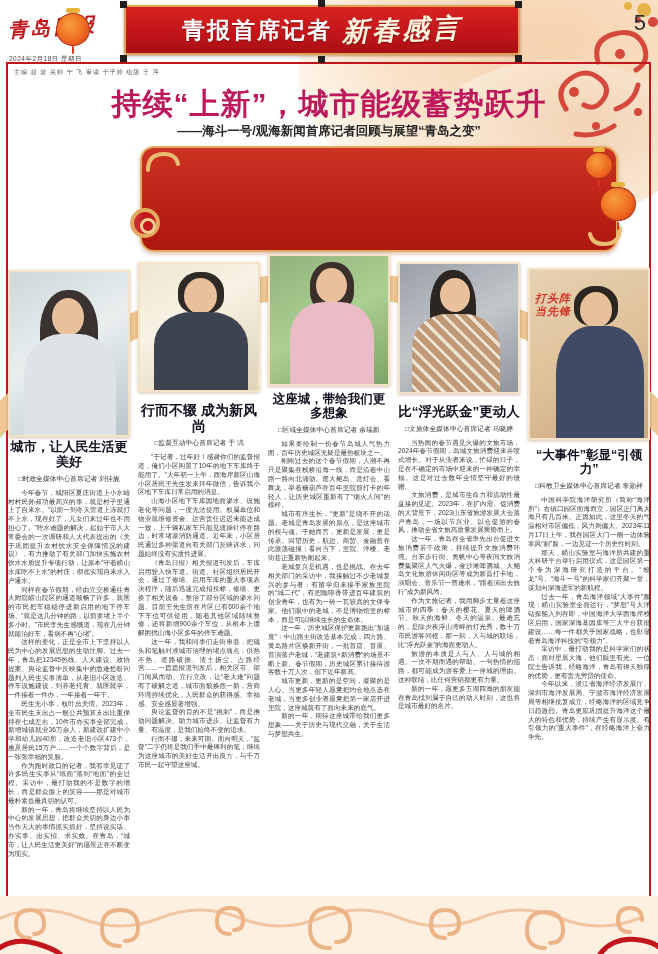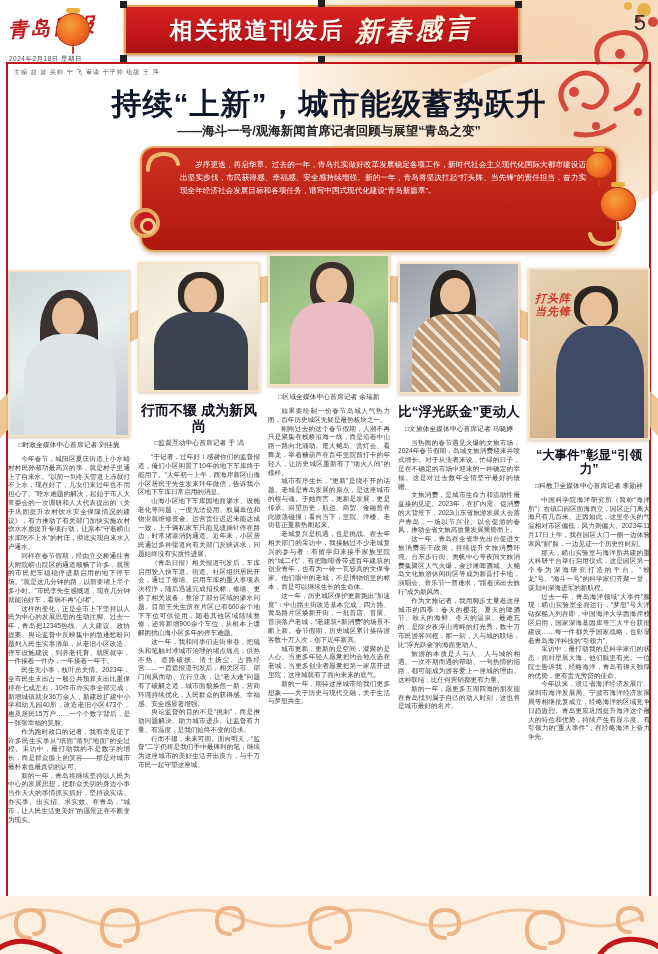--- a/index.html
+++ b/index.html
@@ -46,21 +46,21 @@
 
   .page-number { position:absolute; right:12px; top:10px; z-index:3; font-size:22px; color:#2d2d2d; font-weight:500; }
 
   
   .frame { position:absolute; left:6px; top:62px; width:645px; height:884px;
     border:2px solid #c3161c; z-index:2; }
   .editors { position:absolute; left:14px; top:68px; z-index:3; font-size:6px; color:#555; letter-spacing:1px; }
 
   
   .main-title { position:absolute; left:0; top:84px; width:658px; text-align:center; z-index:3;
-    font-size:30px; font-weight:900; color:#0f172a; letter-spacing:1px; }
+    font-size:30px; font-weight:900; color:#be185d; letter-spacing:1px; }
   .sub-title { position:absolute; left:0; top:123px; width:658px; text-align:center; z-index:3;
     font-size:12.5px; font-weight:700; color:#262626; }
 
   
   .intro { position:absolute; left:140px; top:146px; width:478px; height:106px; z-index:3;
     background:linear-gradient(180deg,#cd3322 0%, #bb2015 60%, #ad170e 100%);
     border:2px solid #e3ab61; border-radius:14px;
     padding:11px 30px 8px 38px; box-shadow:0 2px 4px rgba(140,40,10,.3); }
   .intro p { font-size:7.6px; line-height:12.8px; color:#ffffff; text-align:justify; text-indent:2em; }
   .gold-curl { position:absolute; z-index:4; }
@@ -144,34 +144,33 @@
   </div>
   <div class="dateline">2024年2月18日 星期日</div>
 
   <div class="rod" style="left:120px; top:1px;"></div>
   <div class="rod" style="left:318px; top:0px;"></div>
   <div class="rod" style="left:515px; top:1px;"></div>
   <div class="rod" style="left:120px; top:55px;"></div>
   <div class="rod" style="left:318px; top:56px;"></div>
   <div class="rod" style="left:515px; top:55px;"></div>
   <div class="banner">
-    <span class="banner-prefix">相关报道刊发后</span>
+    <span class="banner-prefix">青报首席记者</span>
     <span class="banner-script">新春感言</span>
   </div>
 
   <div class="page-number">5</div>
 
   <div class="frame"></div>
   <div class="editors">主编 赵 波 吴帅 宁 飞 审读 于子帅 组版 王 萍</div>
 
   <div class="main-title">持续“上新”，城市能级蓄势跃升</div>
   <div class="sub-title">——海斗一号/观海新闻首席记者回顾与展望“青岛之变”</div>
 
   <div class="intro">
-    <p>岁序更迭，再启华章。过去的一年，青岛扎实做好改革发展稳定各项工作，新时代社会主义现代化国际大都市建设迈出坚实步伐，市民获得感、幸福感、安全感持续增强。新的一年，青岛将坚决扛起“打头阵、当先锋”的责任担当，奋力实现全年经济社会发展目标和各项任务，谱写中国式现代化建设“青岛新篇章”。</p>
   </div>
   <div class="knot"></div>
   <svg class="gold-curl" style="left:146px; top:150px; width:34px; height:24px;" viewBox="0 0 34 24">
     <path d="M2 20 q0 -16 16 -16 q12 0 14 10" fill="none" stroke="#e9bc74" stroke-width="4" stroke-linecap="round"></path>
   </svg>
   <svg class="gold-curl" style="left:588px; top:224px; width:34px; height:24px;" viewBox="0 0 34 24">
     <path d="M32 4 q0 16 -16 16 q-12 0 -14 -10" fill="none" stroke="#e9bc74" stroke-width="4" stroke-linecap="round"></path>
   </svg>
   <div class="lantern" style="left:585px; top:148px; width:28px; height:38px;">
     <div class="l-cap"></div>
@@ -213,20 +212,21 @@
       <div class="p-head" style="left:50px; top:22px; width:32px; height:36px;"></div>
       <div class="p-torso" style="left:26px; top:56px; width:88px; height:116px; background:#3e4a66;"></div>
       <div class="overlay-callig">
         <div>打头阵</div>
         <div>当先锋</div>
       </div>
     </div>
   </div>
 
   <div class="col col1">
+    <h2>城市，让人民生活更美好</h2>
     <div class="byline">□时政全媒体中心首席记者 刘佳旎</div>
     <div class="body">
         <p>今年春节，城阳区夏庄街道上小水峪村村民孙叔功最高兴的事，就是村子里通上了自来水。“以前一到冬天管道上冻就打不上水，现在好了，儿女们来过年也不用担心了。”吃水难题的解决，起始于市人大常委会的一次调研和人大代表提出的《关于巩固提升农村饮水安全保障情况的建议》，有力推动了有关部门加快实施农村饮水水质提升专项行动，让原本“守着崂山水库吃不上水”的村庄，彻底实现自来水入户通水。</p>
         <p>同样在春节假期，经由立交桥通往青大附院崂山院区的通道顺畅了许多，就医的市民把车稳稳停进新启用的地下停车场。“就是这几分钟的路，以前要堵上半个多小时。”市民李先生感慨道，现在几分钟就能泊好车，看病不再“心堵”。</p>
         <p>这样的变化，正是全市上下坚持以人民为中心的发展思想的生动注脚。过去一年，青岛把12345热线、人大建议、政协提案、舆论监督中反映集中的急难愁盼问题列入民生实事清单，从老旧小区改造、停车设施建设，到养老托育、就医就学，一件接着一件办，一年接着一年干。</p>
         <p>民生无小事，枝叶总关情。2023年，全市民生支出占一般公共预算支出比重保持在七成左右，10件市办实事全部完成，新增城镇就业36万余人，新建改扩建中小学和幼儿园40所，改造老旧小区473个，惠及居民15万户……一个个数字背后，是一张张幸福的笑脸。</p>
         <p>作为跑时政口的记者，我有幸见证了许多民生实事从“纸面”落到“地面”的全过程。采访中，最打动我的不是数字的增长，而是群众脸上的笑容——那是对城市最朴素也最真切的认可。</p>
         <p>新的一年，青岛将继续坚持以人民为中心的发展思想，把群众关切的身边小事当作天大的事情抓实抓好，坚持说实话、办实事、出实招、求实效。在青岛，“城市，让人民生活更美好”的愿景正在不断变为现实。</p>
       </div>
   </div>
@@ -236,20 +236,21 @@
     <div class="body">
         <p>“于记者，过年好！感谢你们的监督报道，俺们小区闲置了10年的地下车库终于能用了。”大年初一上午，西海岸新区山海小区居民王先生发来拜年微信，告诉我小区地下车库日常启用的消息。</p>
         <p>山海小区地下车库因地面渗水、设施老化等问题，一度无法使用。权属单位和物业就维修资金、运营责任迟迟未能达成一致，上千辆私家车只能见缝插针停在路边，时常堵塞消防通道。近年来，小区居民通过多种渠道向有关部门反映诉求，问题始终没有实质性进展。</p>
         <p>《青岛日报》相关报道刊发后，车库启用驶入快车道。街道、社区组织居民开会，通过了修缮、启用车库的重大事项表决程序，随后迅速完成招投标，修缮、更换了相关设备，整治了部分区域的渗水问题。目前王先生所在片区已有600余个地下车位可供使用，随着其他区域陆续整修，还将新增900余个车位，从根本上缓解困扰山海小区多年的停车难题。</p>
         <p>这一年，我和同事们走街串巷，把镜头和笔触对准城市治理的堵点痛点：供热不热、道路破损、渣土扬尘、占路经营……一篇篇报道刊发后，相关区市、部门闻风而动、立行立改，让“老大难”问题有了破解之道，城市面貌焕然一新，营商环境持续优化，人民群众的获得感、幸福感、安全感显著增强。</p>
         <p>舆论监督的目的不是“挑刺”，而是推动问题解决、助力城市进步。让监督有力量、有温度，是我们始终不变的追求。</p>
         <p>行而不辍，未来可期。面向明天，“监督”二字仍将是我们手中最锋利的笔，继续为这座城市的美好生活开出良方，与千万市民一起守望这座城。</p>
       </div>
   </div>
   <div class="col col3">
+    <h2>这座城，带给我们更多想象</h2>
     <div class="byline">□区域全媒体中心首席记者 余瑞新</div>
     <div class="body">
         <p>如果要绘制一份春节岛城人气热力图，百年历史城区无疑是最热板块之一。</p>
         <p>刚刚过去的这个春节假期，人潮不再只是聚集在栈桥沿海一线，而是沿着中山路一路向北涌动。逛大鲍岛、赏灯会、看舞龙，举着糖葫芦在百年里院前打卡的年轻人，让历史城区重新有了“烟火人间”的模样。</p>
         <p>城市有序生长，“更新”是绕不开的话题。老城是青岛发展的原点，是这座城市的根与魂。于她而言，更新是发展，更是传承。回望历史，航运、商贸、金融曾在此激荡碰撞；看向当下，里院、洋楼、老街巷正重新热闹起来。</p>
         <p>老城复兴是机遇，也是挑战。在去年相关部门的采访中，我接触过不少老城复兴的参与者：有留学归来接手家族里院的“城二代”，有把咖啡香带进百年建筑的创业青年，也有为一砖一瓦较真的文保专家。他们眼中的老城，不是博物馆里的标本，而是可以继续生长的生命体。</p>
         <p>这一年，历史城区保护更新跑出“加速度”：中山路主街改造基本完成，四方路、黄岛路片区焕新开街，一批首店、首展、首演落户老城，“老建筑+新消费”的场景不断上新。春节假期，历史城区累计接待游客数十万人次，创下近年新高。</p>
         <p>城市更新，更新的是空间，凝聚的是人心。当更多年轻人愿意把约会地点选在老城，当更多创业者愿意把第一家店开进里院，这座城就有了面向未来的底气。</p>
         <p>新的一年，期待这座城带给我们更多想象——关于历史与现代交融，关于生活与梦想共生。</p>
       </div>

